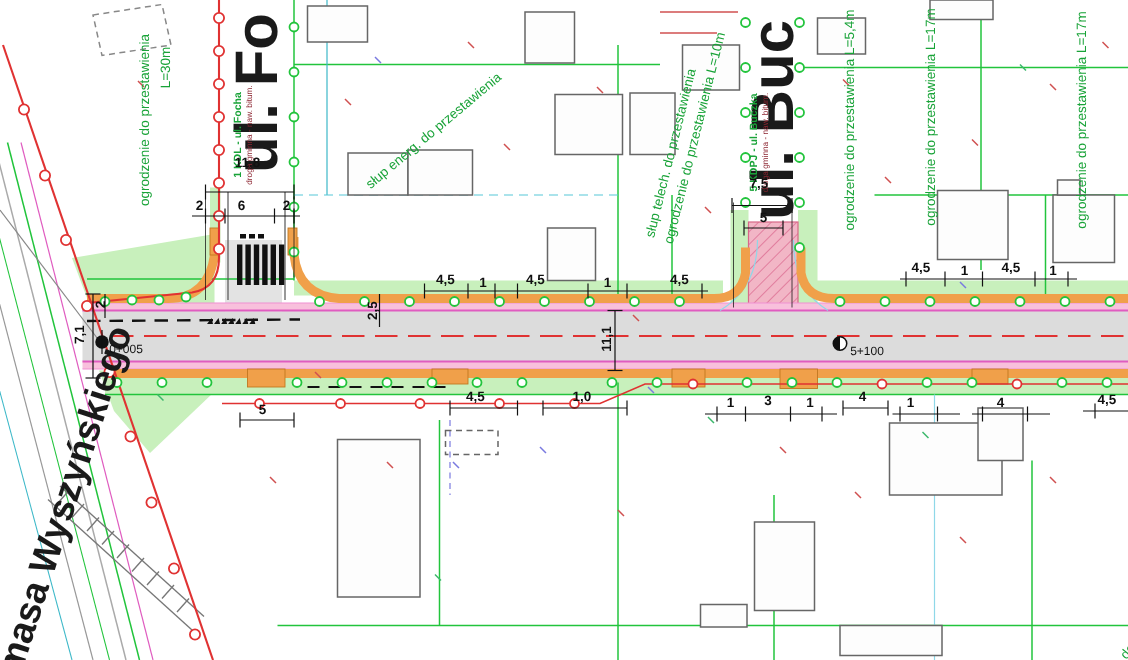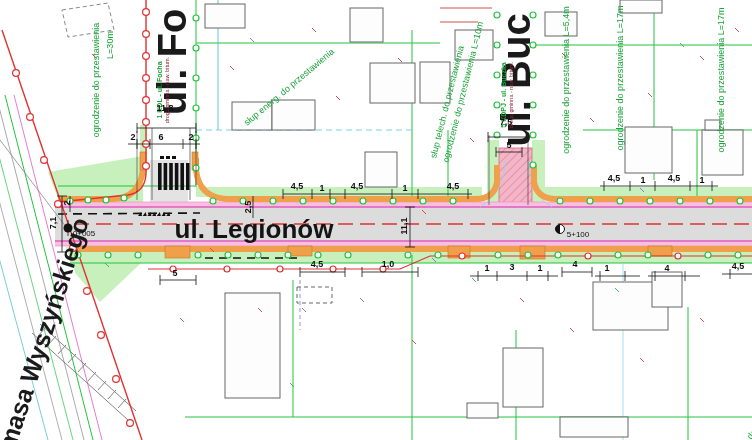--- a/index.html
+++ b/index.html
@@ -371,21 +371,20 @@
     <g stroke="#3cb86c">
       <line x1="105" y1="263" x2="109" y2="267"></line>
           <line x1="472" y1="278" x2="476" y2="282"></line>
           <line x1="615" y1="288" x2="619" y2="292"></line>
       <line x1="290" y1="383" x2="294" y2="387"></line>
           <line x1="680" y1="43" x2="684" y2="47"></line>
     </g>
   </g>
 </svg>
 
-<span class="lbl big-street" style="left:254px;top:229px;">ul. Legionów</span>
 
 <span class="lbl vbig" style="left:172px;top:62px;transform:translate(-50%,-50%) rotate(-90deg);">ul. Fo</span>
 
 <span class="lbl vbig" style="left:516px;top:80px;transform:translate(-50%,-50%) rotate(-90deg);">ul. Buc</span>
 
 <span class="lbl diag-street" style="left:40px;top:345px;transform:translate(-50%,-50%) rotate(-72deg);">rymasa Wyszyńskiego</span>
 
 <span class="lbl annsm" style="left:159px;top:90px;transform:translate(-50%,-50%) rotate(-90deg);">1 KDL - ul. Focha</span>
 <span class="lbl annsub" style="left:167px;top:90px;transform:translate(-50%,-50%) rotate(-90deg);">droga gminna - naw. bitum.</span>
 

